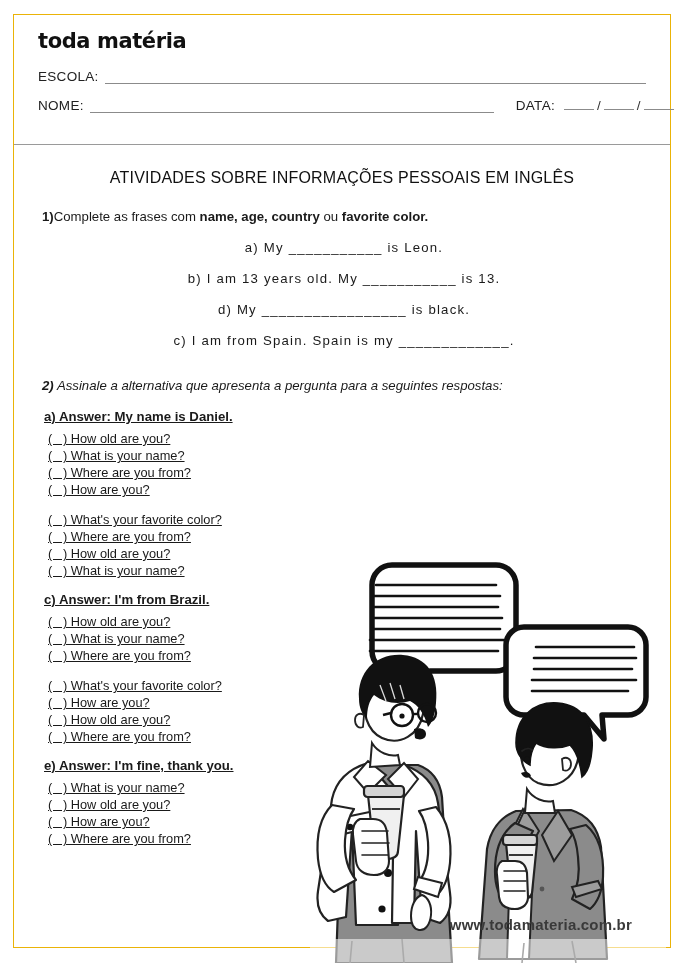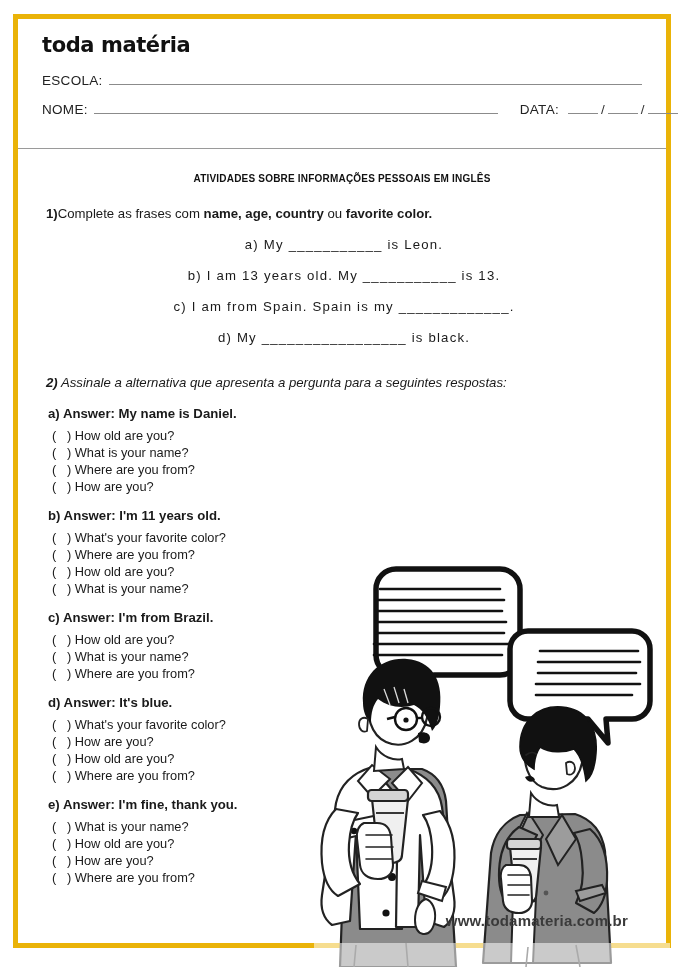--- a/index.html
+++ b/index.html
@@ -16,21 +16,21 @@
     overflow: hidden;
     position: relative;
   }
 
   .page {
     position: absolute;
     left: 13px;
     top: 14px;
     width: 658px;
     height: 934px;
-    border: 5px solid #eab308;
+    border: 1px solid #eab308;
     box-sizing: border-box;
     background: #fff;
   }
 
   
   .header {
     height: 130px;
     border-bottom: 1px solid #9a9a9a;
     box-sizing: border-box;
     padding: 14px 24px 0 24px;
@@ -39,21 +39,21 @@
   .logo {
     font-family: "DejaVu Sans", sans-serif;
     font-weight: bold;
     font-size: 21px;
     letter-spacing: -0.4px;
     color: #111;
     margin: 0 0 16px 0;
   }
   .field-row {
     display: flex;
-    align-items: flex-start;
+    align-items: flex-end;
     font-size: 13.5px;
     color: #222;
     margin-bottom: 14px;
     white-space: nowrap;
   }
   .field-label {
     letter-spacing: 0.3px;
     margin-right: 6px;
   }
   .field-rule {
@@ -78,22 +78,22 @@
 
   
   .main {
     position: relative;
     padding: 24px 26px 0 26px;
     height: 802px;
     box-sizing: border-box;
   }
   .sheet-title {
     text-align: center;
-    font-weight: bold;
-    font-size: 10px;
+    font-weight: normal;
+    font-size: 16px;
     letter-spacing: 0.2px;
     margin: 0 0 22px 0;
     color: #111;
   }
 
   
   .ex1-prompt {
     font-size: 13.2px;
     margin: 0 0 16px 2px;
   }
@@ -107,21 +107,21 @@
 
   
   .ex2-prompt {
     font-size: 13.2px;
     margin: 30px 0 16px 2px;
     font-style: italic;
   }
   .ex2-col {
     width: 300px;
   }
-  .q-block { margin-bottom: 13px; }
+  .q-block { margin-bottom: 13px; text-decoration: underline; }
   .q-head {
     font-size: 13.2px;
     font-weight: bold;
     margin: 0 0 6px 4px;
   }
   .opt {
     font-size: 12.8px;
     line-height: 17px;
     margin-left: 8px;
     white-space: pre;
@@ -177,52 +177,50 @@
   </div>
 
   <div class="main">
 
     <h1 class="sheet-title">ATIVIDADES SOBRE INFORMAÇÕES PESSOAIS EM INGLÊS</h1>
 
     <p class="ex1-prompt"><b>1)</b><span>Complete as frases com </span><b>name, age, country</b><span> ou </span><b>favorite color.</b></p>
 
     <p class="ex1-item blank">a) My ___________ is Leon.</p>
     <p class="ex1-item blank">b) I am 13 years old. My ___________ is 13.</p>
+    <p class="ex1-item blank">d) My _________________ is black.</p>
     <p class="ex1-item blank">c) I am from Spain. Spain is my _____________.</p>
-    <p class="ex1-item blank">d) My _________________ is black.</p>
 
     <p class="ex2-prompt"><b>2)</b> <span>Assinale a alternativa que apresenta a pergunta para a seguintes respostas:</span></p>
 
     <div class="ex2-col">
 
       <div class="q-block">
         <div class="q-head">a) Answer: My name is Daniel.</div>
         <div class="opt">(   ) How old are you?</div>
         <div class="opt">(   ) What is your name?</div>
         <div class="opt">(   ) Where are you from?</div>
         <div class="opt">(   ) How are you?</div>
       </div>
 
       <div class="q-block">
-        <div class="q-head">b) Answer: I'm 11 years old.</div>
         <div class="opt">(   ) What's your favorite color?</div>
         <div class="opt">(   ) Where are you from?</div>
         <div class="opt">(   ) How old are you?</div>
         <div class="opt">(   ) What is your name?</div>
       </div>
 
       <div class="q-block">
         <div class="q-head">c) Answer: I'm from Brazil.</div>
         <div class="opt">(   ) How old are you?</div>
         <div class="opt">(   ) What is your name?</div>
         <div class="opt">(   ) Where are you from?</div>
       </div>
 
       <div class="q-block">
-        <div class="q-head">d) Answer: It's blue.</div>
         <div class="opt">(   ) What's your favorite color?</div>
         <div class="opt">(   ) How are you?</div>
         <div class="opt">(   ) How old are you?</div>
         <div class="opt">(   ) Where are you from?</div>
       </div>
 
       <div class="q-block">
         <div class="q-head">e) Answer: I'm fine, thank you.</div>
         <div class="opt">(   ) What is your name?</div>
         <div class="opt">(   ) How old are you?</div>

